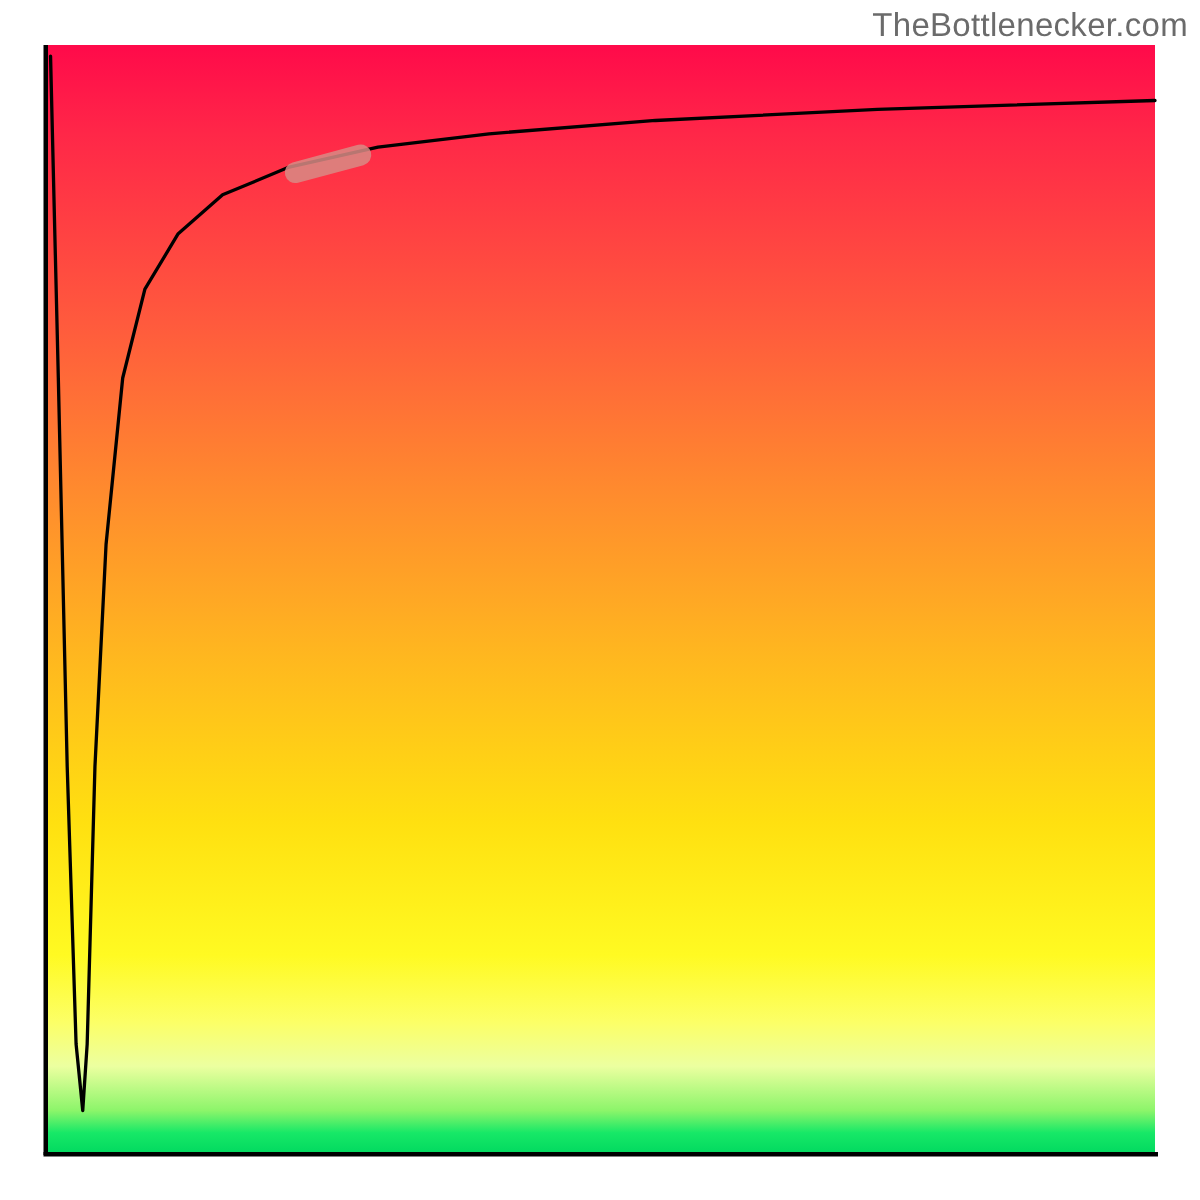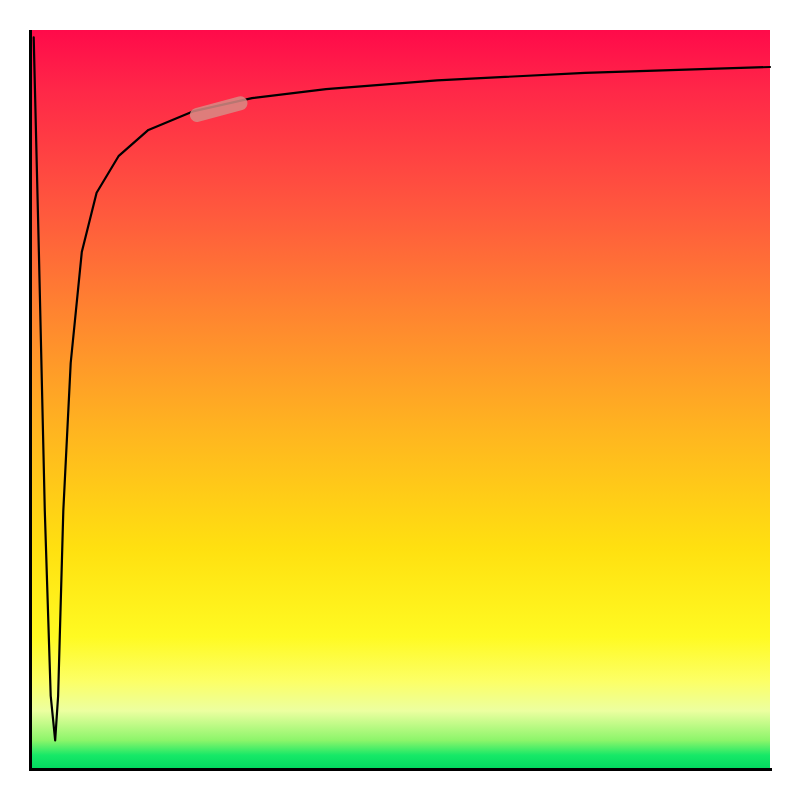--- a/index.html
+++ b/index.html
@@ -99,14 +99,15 @@
   </div>
 
   <div class="axis axis-y"></div>
   <div class="axis axis-x"></div>
 
   <svg class="curve-svg" viewBox="0 0 740 740">
     <path id="curve-path" class="curve-path" d="M3.70 7.40 L8.88 222.00 L14.80 481.00 L20.72 666.00 L25.16 710.40 L28.12 666.00 L33.30 481.00 L40.70 333.00 L51.80 222.00 L66.60 162.80 L88.80 125.80 L118.40 99.90 L162.80 81.40 L222.00 68.08 L296.00 59.20 L407.00 50.32 L555.00 42.92 L740.00 37.00"></path>
     <rect id="curve-marker" class="marker" x="159.10" y="72.18" width="59.20" height="14" rx="7.0" ry="7.0" transform="rotate(-15 188.70 79.18)"></rect>
   </svg>
 
+  <div class="attribution">TheBottlenecker.com</div>
 
 </div>
 
 </body></html>

